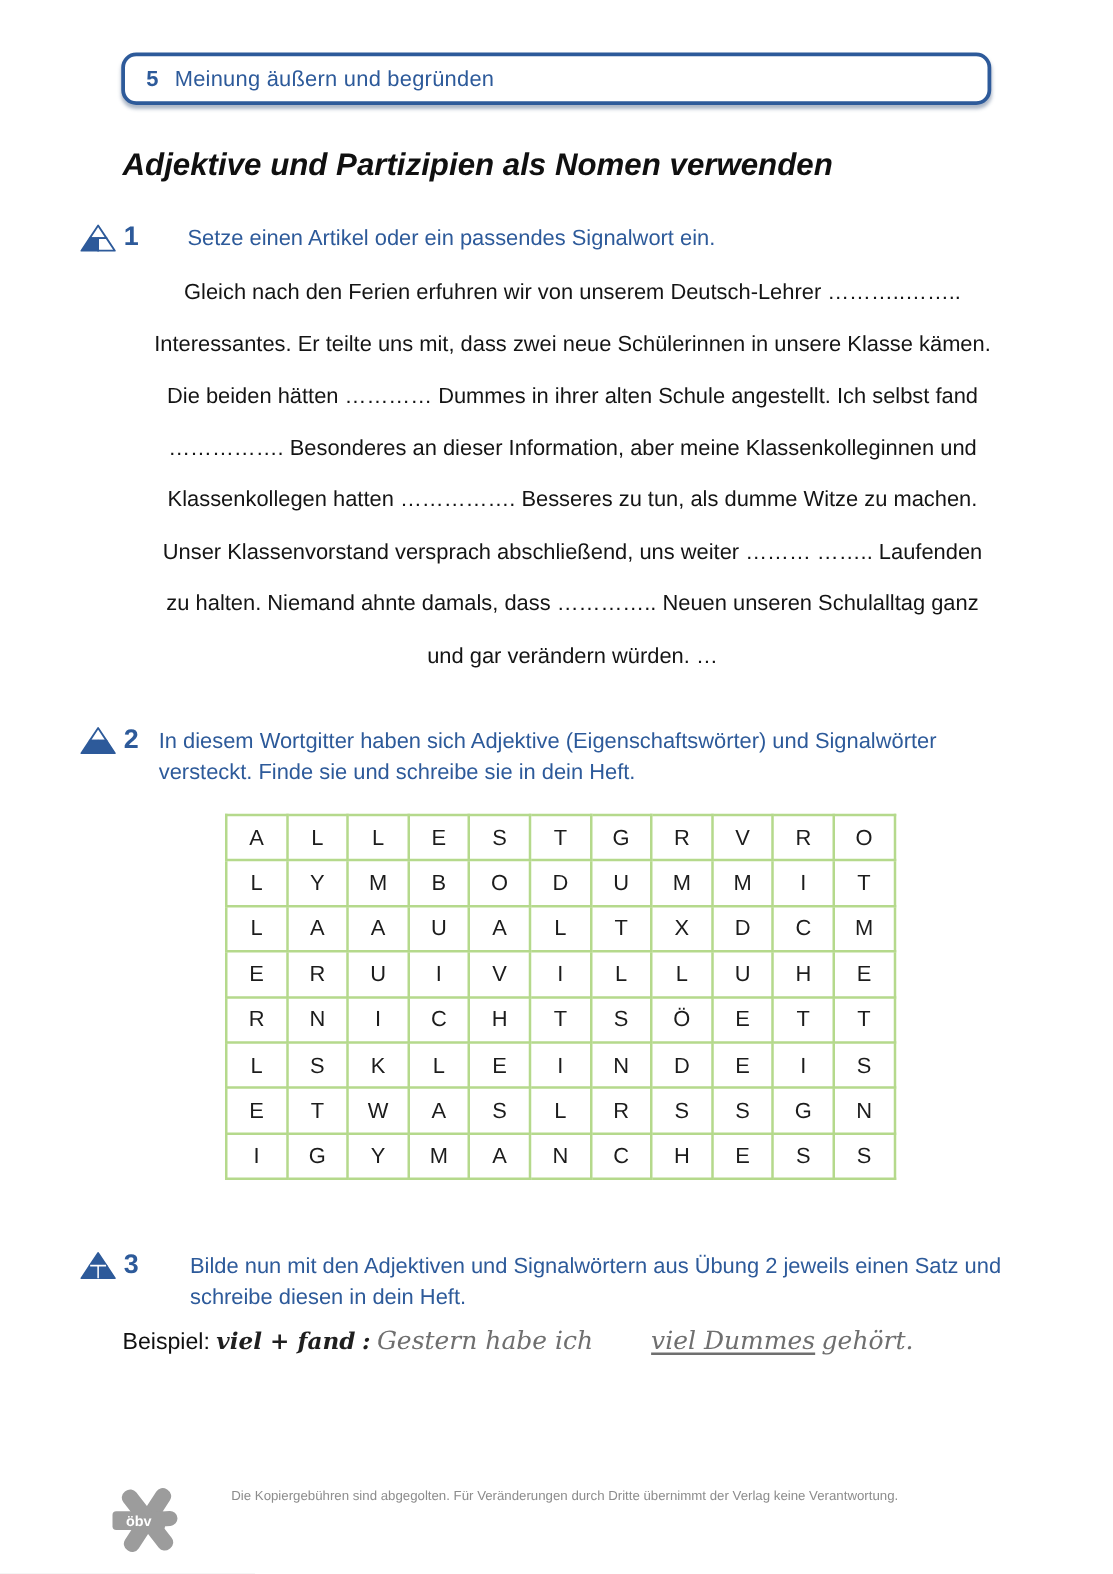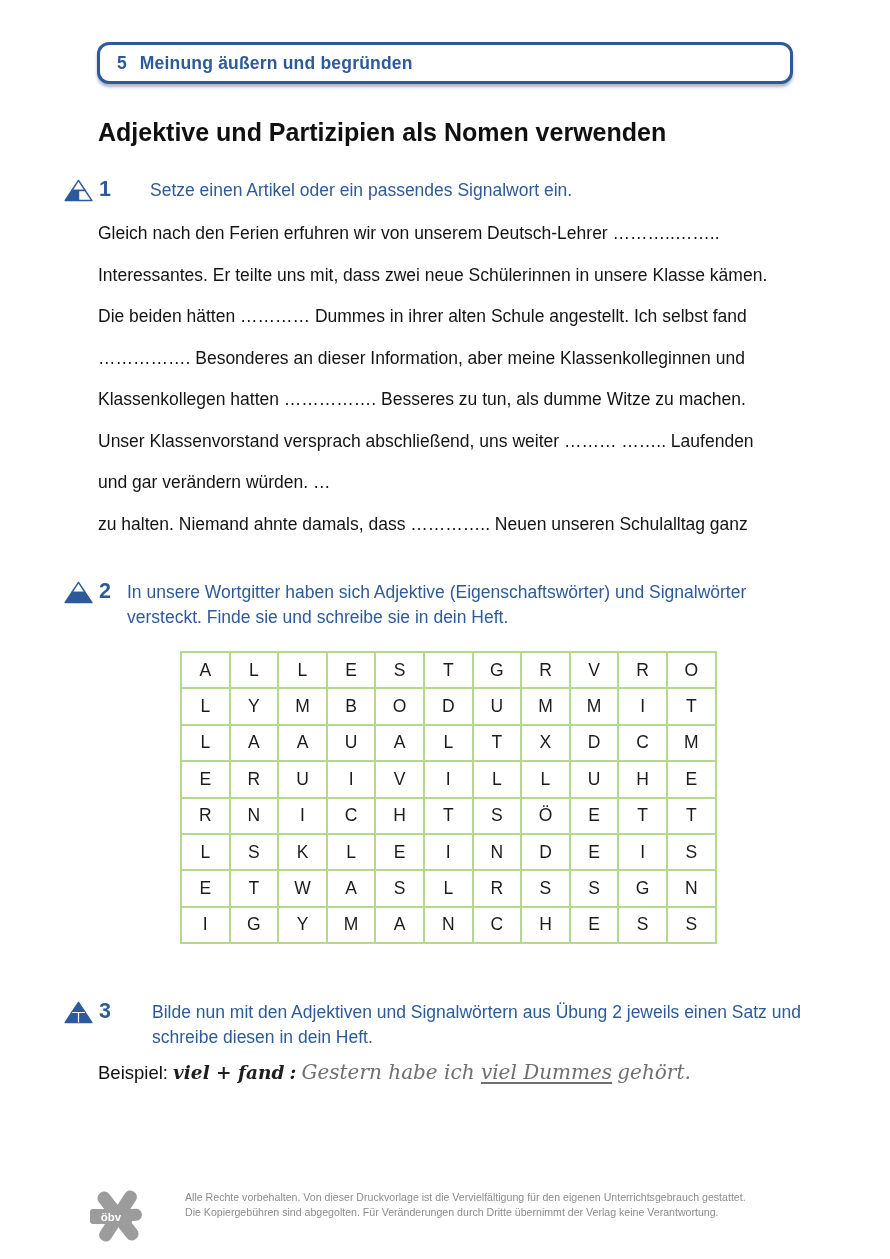--- a/index.html
+++ b/index.html
@@ -8,47 +8,47 @@
     font-family:"Liberation Sans",sans-serif;overflow:hidden;
   }
   
   .header-box{
     position:absolute;left:97px;top:42px;width:696px;height:42px;box-sizing:border-box;
     border:3px solid #2d5a9a;border-radius:12px;background:#fff;
     display:flex;align-items:center;padding-left:17px;
     box-shadow:0 3px 3px rgba(70,95,130,.45);
   }
   .header-num{color:#2d5a9a;font-weight:bold;font-size:17.5px;margin-right:13px;}
-  .header-label{color:#2d5a9a;font-weight:bold;font-size:17.5px;letter-spacing:.2px;}
-
-  .page-title{position:absolute;left:98px;top:118px;font-size:25px;font-weight:bold;color:#101010;}
+  .header-label{color:#2d5a9a;font-weight:normal;font-size:17.5px;letter-spacing:.2px;}
+
+  .page-title{position:absolute;left:98px;top:118px;font-size:25px;font-weight:bold;color:#101010;font-style:italic;}
 
   
   .ex-row{position:absolute;display:flex;align-items:flex-start;}
   .ex-icon{width:29px;height:23px;flex:0 0 auto;margin-top:1px;}
   .ex-num{color:#2d5a9a;font-weight:bold;font-size:21.5px;line-height:1.05;margin-left:6px;min-width:15px;}
   .ex-instr{color:#2d5a9a;font-size:17.5px;line-height:1.42;margin-left:13px;}
 
   
-  .body-text{position:absolute;left:98px;top:213px;width:720px;font-size:17.5px;color:#141414;}
+  .body-text{position:absolute;left:98px;top:213px;width:720px;font-size:17.5px;color:#141414;text-align:center;}
   .body-line{line-height:41.5px;white-space:nowrap;}
 
   
   .word-grid{position:absolute;left:180px;top:651px;border-collapse:collapse;background:#fff;}
   .word-grid td{
     width:46.6px;height:34.4px;border:2px solid #b5d98c;text-align:center;vertical-align:middle;
     font-size:17.5px;color:#1c1c1c;padding:0;
   }
 
   
   .beispiel{position:absolute;left:98px;top:1060px;font-size:18.5px;color:#101010;white-space:nowrap;}
   .hand{font-family:"DejaVu Serif",serif;font-style:italic;}
   .hand-bold{font-weight:bold;color:#1f1f1f;font-size:18.5px;}
   .hand-light{color:#6f6f6f;font-size:20px;text-align:center;}
-  .underlined{text-decoration:underline;text-underline-offset:3px;}
+  .underlined{text-decoration:underline;text-underline-offset:3px;margin-left:40px;}
 
   
   .footer-logo{position:absolute;left:87px;top:1184px;width:62px;height:64px;}
   .footer-text{position:absolute;left:185px;top:1190px;font-size:10.6px;color:#8c8c8c;line-height:1.45;}
   .footer-bold{font-weight:bold;}
 </style>
 </head>
 <body>
 
 <div class="page">
@@ -70,32 +70,32 @@
     <span class="ex-instr" style="width:660px;margin-left:36px;">Setze einen Artikel oder ein passendes Signalwort ein.</span>
   </div>
 
   <div class="body-text">
       <div class="body-line">Gleich nach den Ferien erfuhren wir von unserem Deutsch-Lehrer ………..……..</div>
       <div class="body-line">Interessantes. Er teilte uns mit, dass zwei neue Schülerinnen in unsere Klasse kämen.</div>
       <div class="body-line">Die beiden hätten ………… Dummes in ihrer alten Schule angestellt. Ich selbst fand</div>
       <div class="body-line">……………. Besonderes an dieser Information, aber meine Klassenkolleginnen und</div>
       <div class="body-line">Klassenkollegen hatten ……………. Besseres zu tun, als dumme Witze zu machen.</div>
       <div class="body-line">Unser Klassenvorstand versprach abschließend, uns weiter ………  …….. Laufenden</div>
+      <div class="body-line">zu halten. Niemand ahnte damals, dass ………….. Neuen unseren Schulalltag ganz</div>
       <div class="body-line">und gar verändern würden. …</div>
-      <div class="body-line">zu halten. Niemand ahnte damals, dass ………….. Neuen unseren Schulalltag ganz</div>
     </div>
 
   <div class="ex-row" style="left:64px;top:580px;">
     <svg class="ex-icon" viewBox="0 0 26 20">
       <polygon points="13,1 7,10 19,10" fill="#ffffff" stroke="#2d5a9a" stroke-width="1.3" stroke-linejoin="round"></polygon>
       <polygon points="7,10 13,10 13,19 1,19" fill="#2d5a9a" stroke="#2d5a9a" stroke-width="1.3" stroke-linejoin="round"></polygon>
       <polygon points="13,10 19,10 25,19 13,19" fill="#2d5a9a" stroke="#2d5a9a" stroke-width="1.3" stroke-linejoin="round"></polygon>
     </svg>
     <span class="ex-num">2</span>
-    <span class="ex-instr" style="width:655px;">In unsere Wortgitter haben sich Adjektive (Eigenschaftswörter) und Signalwörter versteckt. Finde sie und schreibe sie in dein Heft.</span>
+    <span class="ex-instr" style="width:655px;">In diesem Wortgitter haben sich Adjektive (Eigenschaftswörter) und Signalwörter versteckt. Finde sie und schreibe sie in dein Heft.</span>
   </div>
 
   <table class="word-grid">
     <tbody>
         <tr>
           <td>A</td>
           <td>L</td>
           <td>L</td>
           <td>E</td>
           <td>S</td>
@@ -226,17 +226,16 @@
     <g fill="#9c9c9c">
       <rect x="24.5" y="3" width="13" height="58" rx="6" transform="rotate(33 31 32)"></rect>
       <rect x="24.5" y="3" width="13" height="58" rx="6" transform="rotate(-38 31 32)"></rect>
       <rect x="25" y="8" width="12" height="48" rx="6" transform="rotate(86 31 32)"></rect>
     </g>
     <rect x="3" y="25" width="42" height="15" rx="3" fill="#9c9c9c"></rect>
     <text x="24" y="36.5" fill="#ffffff" font-size="11.5" font-weight="bold" text-anchor="middle" font-family="Liberation Sans, sans-serif">öbv</text>
   </svg>
 
   <div class="footer-text">
-    <div>Alle Rechte vorbehalten. Von dieser Druckvorlage ist die Vervielfältigung für den eigenen Unterrichtsgebrauch gestattet.</div>
     <div>Die Kopiergebühren sind abgegolten. Für Veränderungen durch Dritte übernimmt der Verlag keine Verantwortung.</div>
   </div>
 
 </div>
 
 </body></html>

